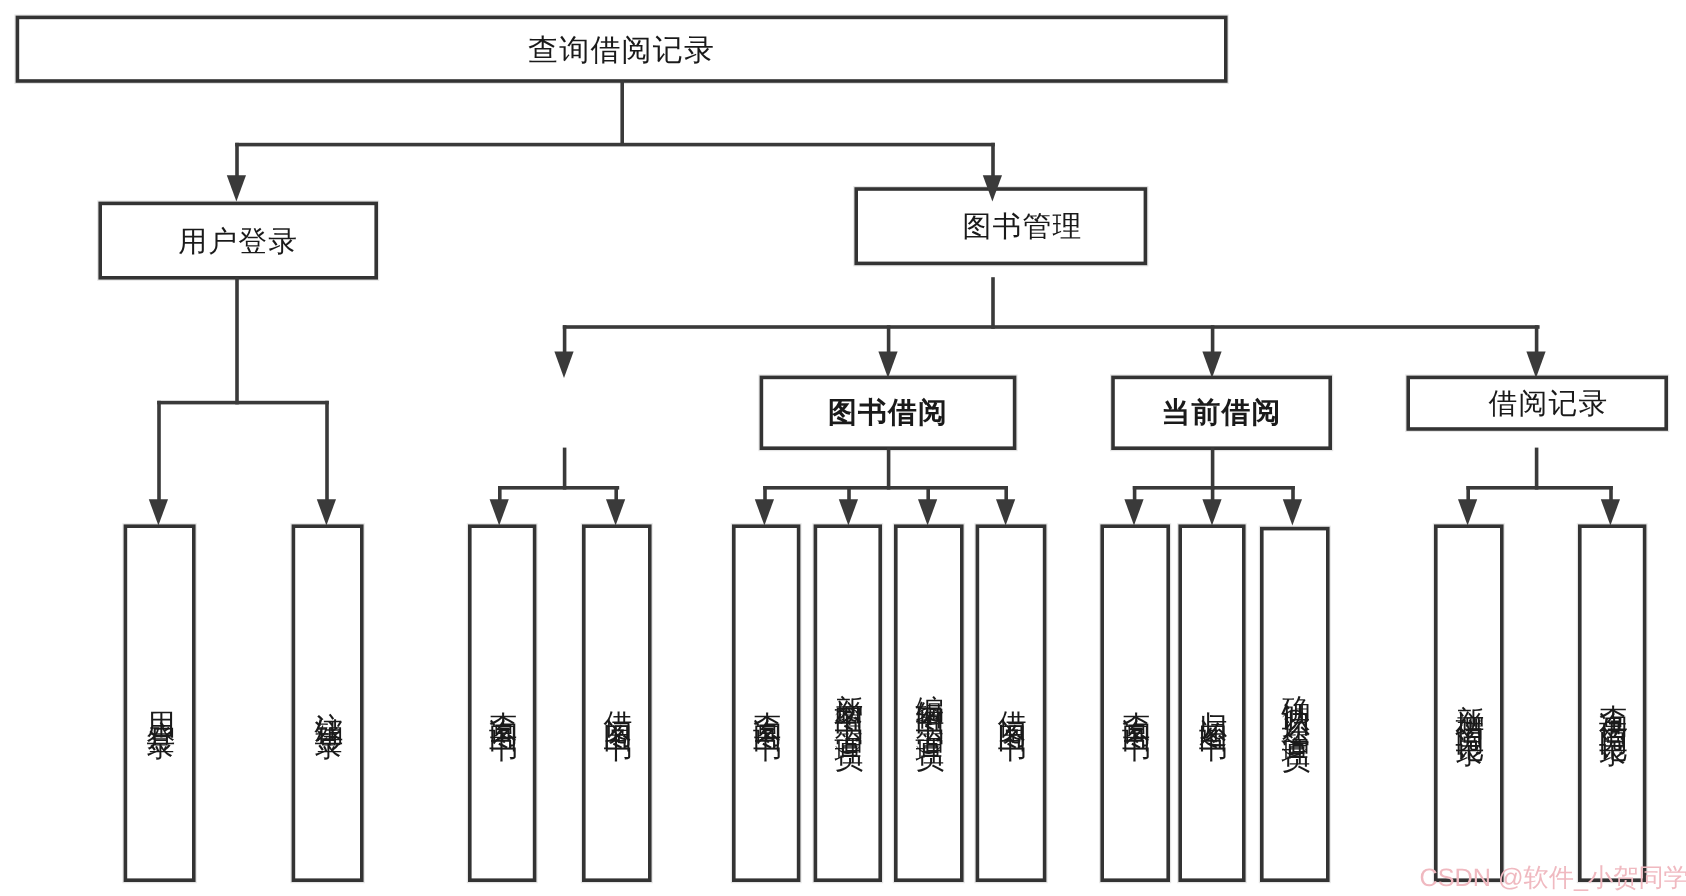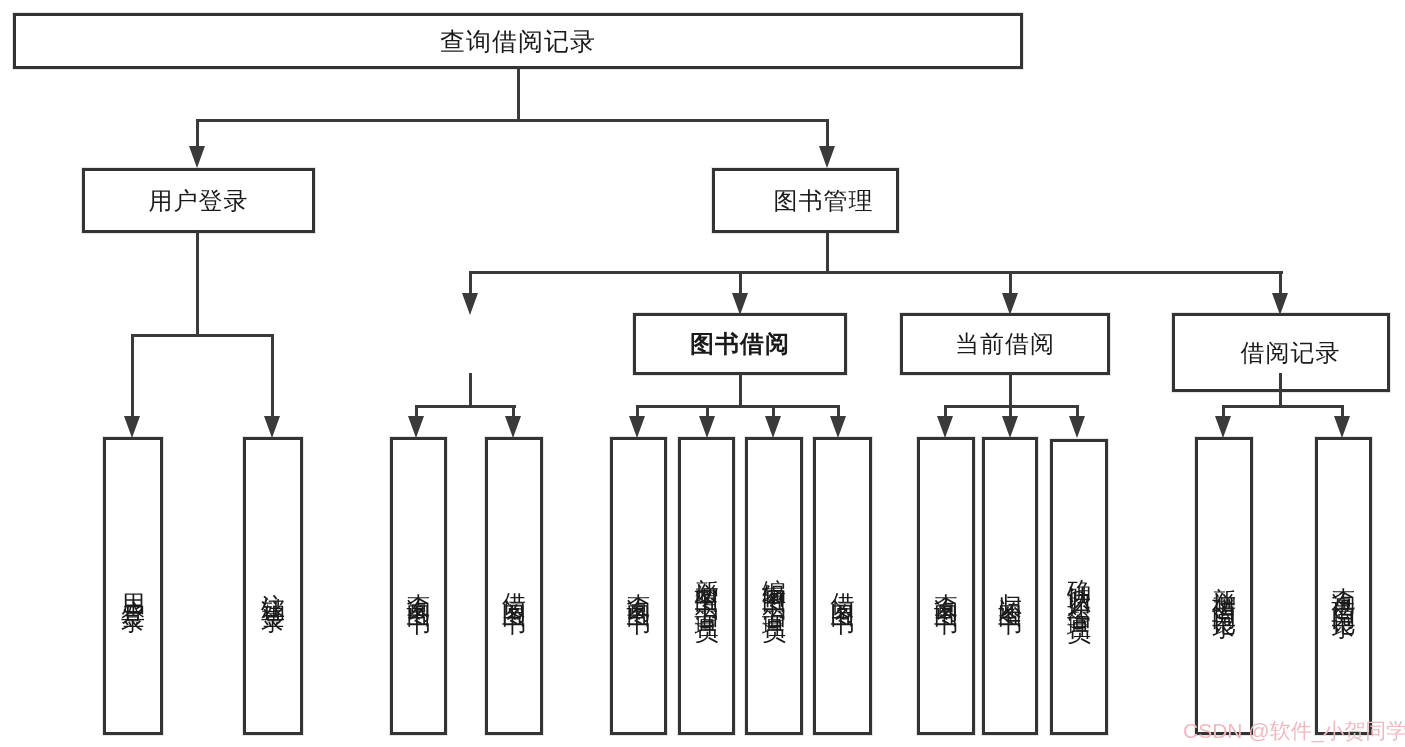--- a/index.html
+++ b/index.html
@@ -56,28 +56,28 @@
 </style>
 </head>
 <body>
 
 <div id="stage">
 
   <div class="box root" style="left:13px;top:13px;width:1010px;height:56px;">查询借阅记录</div>
 
   <div class="box" style="left:82px;top:168px;width:233px;height:65px;">用户登录</div>
 
-  <div class="box" style="left:712px;top:168px;width:187px;height:65px;padding-left:36px;">图书管理</div>
+  <div class="box" style="left:712px;top:156px;width:244px;height:65px;padding-left:36px;">图书管理</div>
 
 
   <div class="box" style="left:633px;top:313px;width:214px;height:62px;font-weight:bold;">图书借阅</div>
 
-  <div class="box" style="left:900px;top:313px;width:210px;height:62px;">当前借阅</div>
+  <div class="box" style="left:926px;top:313px;width:184px;height:62px;font-weight:bold;">当前借阅</div>
 
-  <div class="box" style="left:1172px;top:313px;width:218px;height:79px;padding-left:19px;">借阅记录</div>
+  <div class="box" style="left:1172px;top:313px;width:218px;height:46px;padding-left:19px;">借阅记录</div>
 
   <div class="box leaf" style="left:103px;top:437px;width:60px;height:298px;">
     <span class="vtext">用户登录</span>
   </div>
   <div class="box leaf" style="left:243px;top:437px;width:60px;height:298px;">
     <span class="vtext">注销登录</span>
   </div>
 
   <div class="box leaf" style="left:390px;top:437px;width:57px;height:298px;">
     <span class="vtext">查询图书</span>

